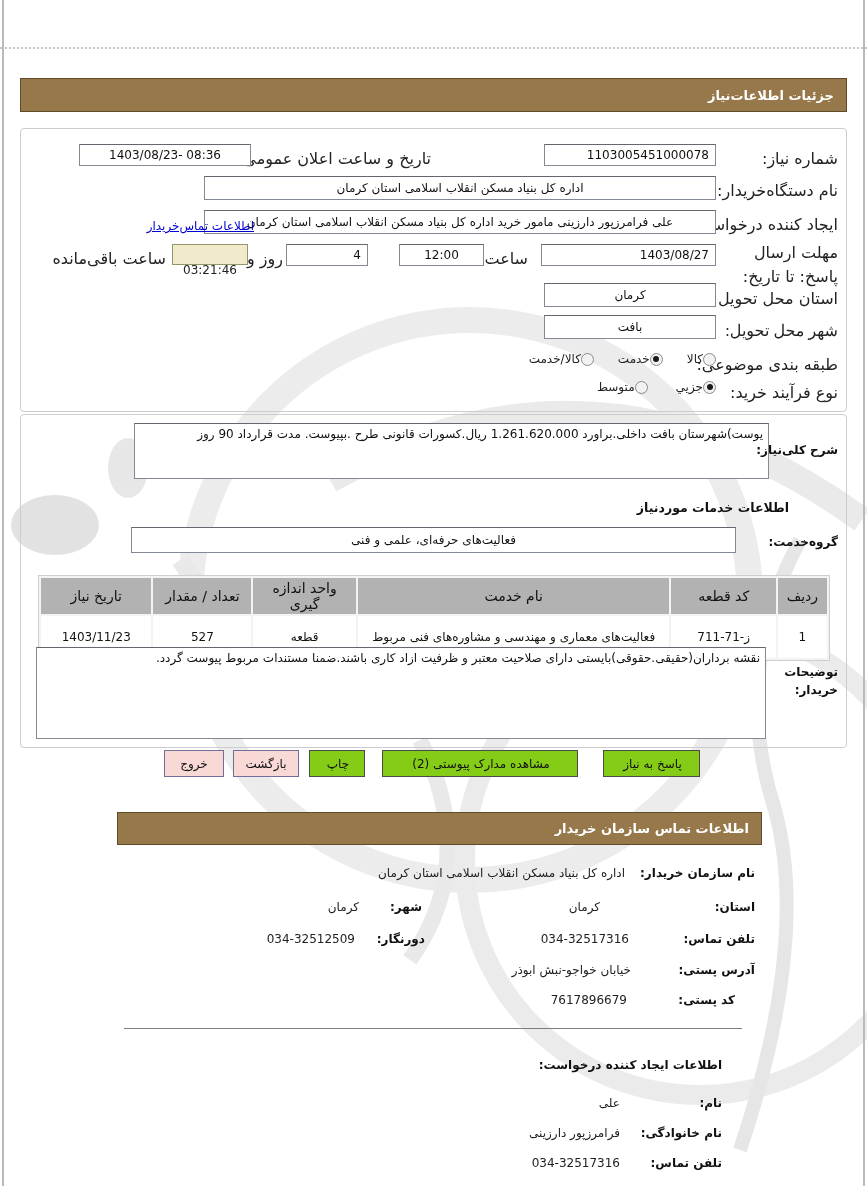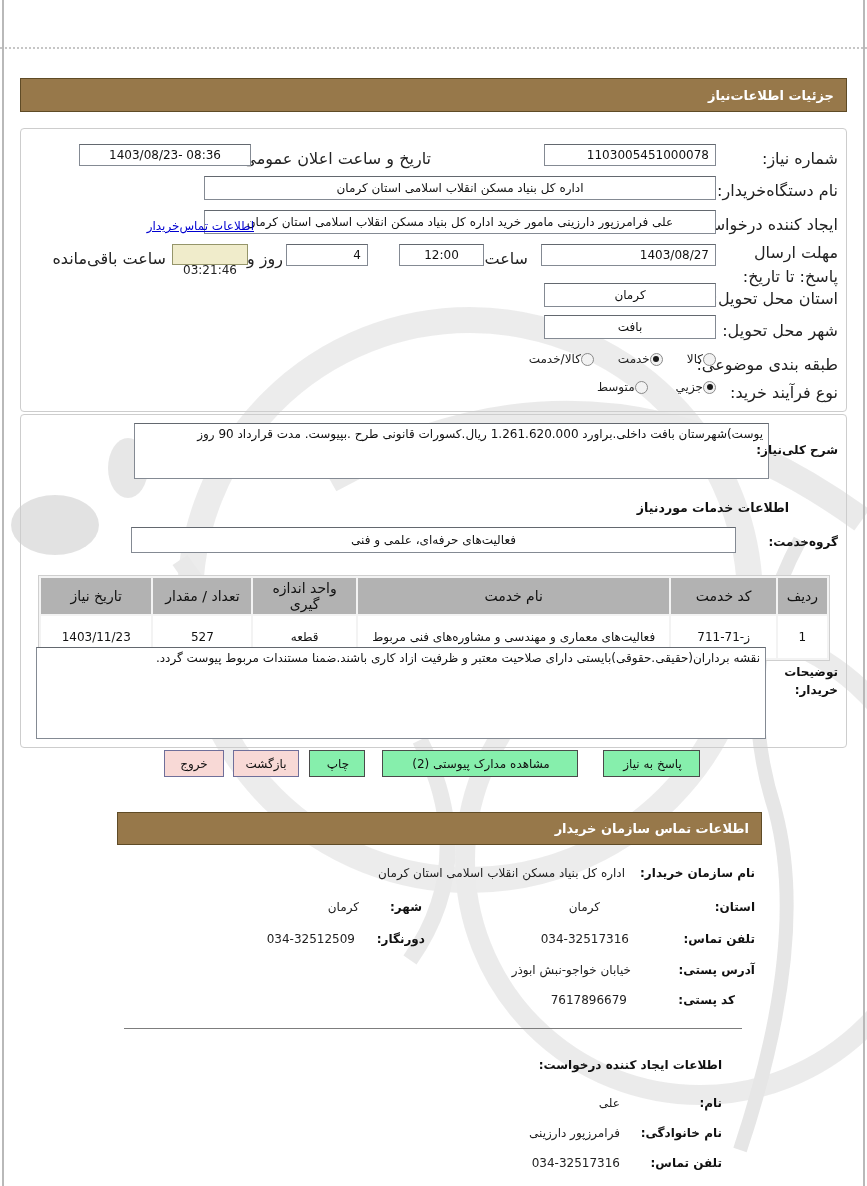--- a/index.html
+++ b/index.html
@@ -55,21 +55,21 @@
   .svc-table{position:absolute;border-collapse:separate;border-spacing:2px;
              background:#f3f3f3;border:1px solid #cfcfcf;z-index:2;}
   .svc-table th{background:#b2b2b2;color:#111;font-size:14px;font-weight:normal;
                 height:22px;padding:2px 4px;margin-top:15px;}
   .svc-table td{background:#ffffff;color:#111;font-size:12px;text-align:center;
                 height:38px;padding:2px 6px;line-height:1.35;}
   
   .btn{position:absolute;box-sizing:border-box;height:27px;border:1px solid #4a4a4a;
        font-family:"DejaVu Sans",sans-serif;font-size:12px;color:#111;
        display:flex;align-items:center;justify-content:center;cursor:pointer;z-index:2;padding:0 6px;}
-  .btn.green{background:#86efac;padding-left:8px;}
+  .btn.green{background:#84cc16;padding-left:8px;}
   .btn.pink{background:#f8d9d6;border-color:#6f6f9a;}
   .hr{position:absolute;height:0;border-top:1px solid #7d7d7d;z-index:2;}
   .val{font-size:12px;color:#222;white-space:nowrap;z-index:2;}
 </style>
 </head>
 <body>
 
 <svg class="wm" width="867" height="1186" viewBox="0 0 867 1186">
   <circle cx="470" cy="600" r="280" fill="none" stroke="#dedede" stroke-width="26"></circle>
   <circle cx="700" cy="860" r="235" fill="none" stroke="#dcdcdc" stroke-width="20"></circle>
@@ -108,21 +108,21 @@
   <div class="lbl abs" style="right:318px;top:120px;">ساعت</div>
   <input class="inp center dir-ltr" style="right: 362px; top: 115px; width: 85px;" readonly="" value="12:00">
   <input class="inp right" style="right: 478px; top: 115px; width: 82px; padding-left: 12px;" readonly="" value="4">
   <div class="lbl abs" style="right:563px;top:120px;">روز و</div>
   <div class="timer dir-ltr" style="right:598px;top:115px;width:76px;">03:21:46</div>
   <div class="lbl abs" style="right:680px;top:120px;">ساعت باقی‌مانده</div>
 
   <div class="lbl abs" style="right:8px;top:160px;">استان محل تحویل:</div>
   <input class="inp center" style="right: 130px; top: 154px; width: 172px; height: 24px;" readonly="" value="کرمان">
 
-  <div class="lbl abs" style="right:8px;top:192px;">شهر محل تحویل:</div>
+  <div class="lbl abs" style="right:8px;top:192px;font-family:Liberation Serif, serif;">شهر محل تحویل:</div>
   <input class="inp center" style="right: 130px; top: 186px; width: 172px; height: 24px;" readonly="" value="بافت">
 
   <div class="lbl abs" style="right:8px;top:226px;">طبقه بندی موضوعی:</div>
   <div class="optrow" style="right:130px;top:223px;gap:24px;">
     <div class="opt">
       <span class="radio"></span>
       <span class="opt-label">کالا</span>
     </div>
     <div class="opt">
       <span class="radio checked"></span>
@@ -154,21 +154,21 @@
 
   <div class="blbl abs" style="right:57px;top:85px;font-size:12.5px;">اطلاعات خدمات موردنیاز</div>
 
   <div class="blbl abs" style="right:8px;top:120px;">گروه‌خدمت:</div>
   <input class="inp center" style="right: 110px; top: 112px; width: 605px; height: 26px;" readonly="" value="فعالیت‌های حرفه‌ای، علمی و فنی">
 
   <table class="svc-table" style="right:16px;top:160px;width:792px;">
     <thead>
       <tr>
         <th style="width:42px;">ردیف</th>
-        <th style="width:100px;">کد خدمت</th>
+        <th style="width:100px;">کد قطعه</th>
         <th style="width:325px;">نام خدمت</th>
         <th style="width:100px;">واحد اندازه گیری</th>
         <th style="width:95px;">تعداد / مقدار</th>
         <th style="width:105px;">تاریخ نیاز</th>
       </tr>
     </thead>
     <tbody>
       <tr>
         <td>1</td>
         <td>ز-71-711</td>

